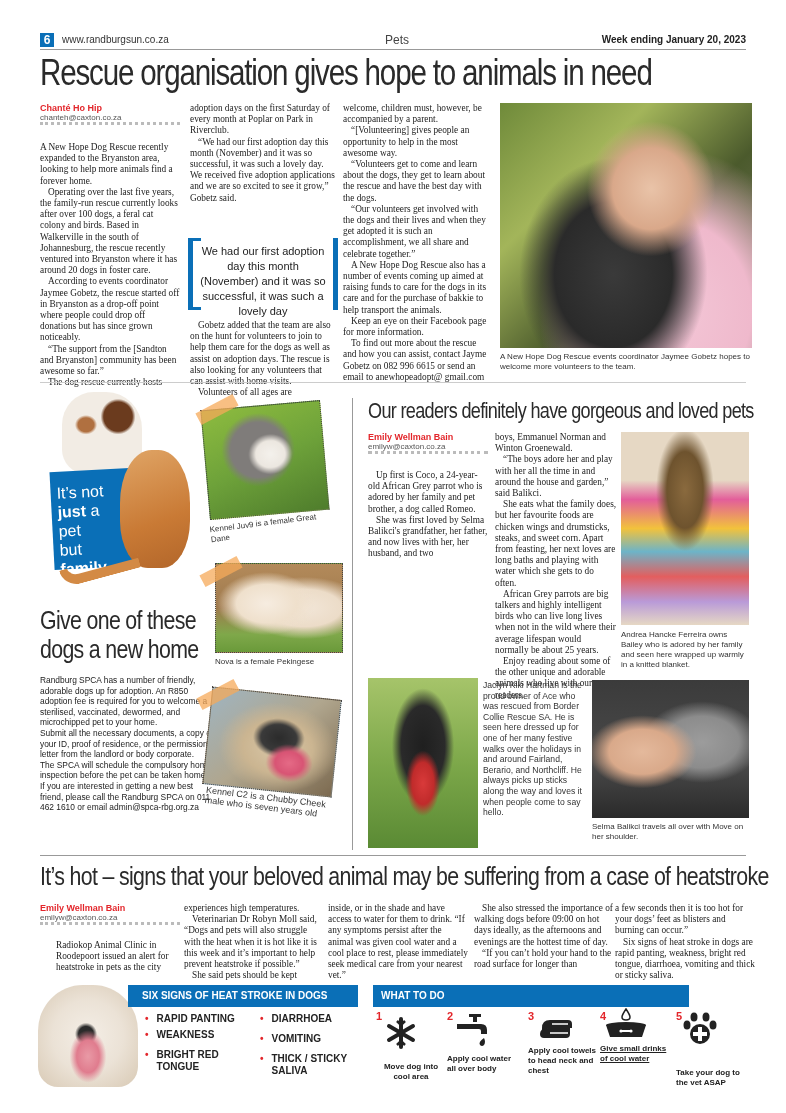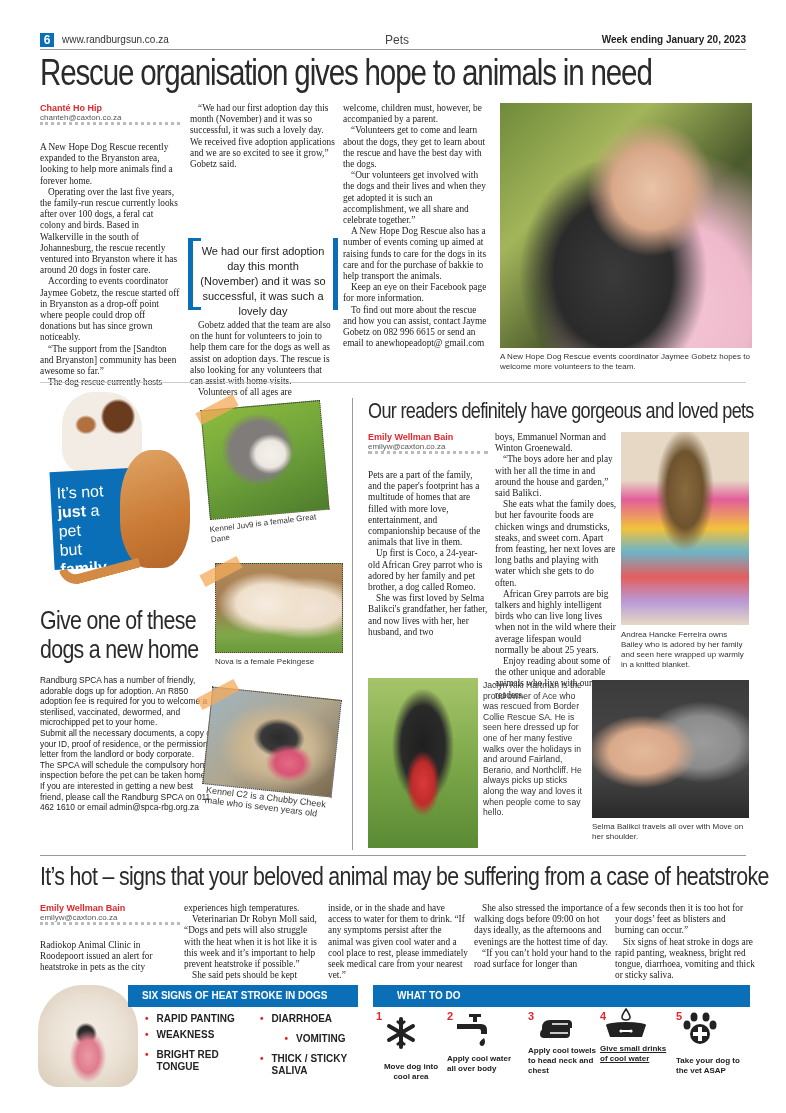--- a/index.html
+++ b/index.html
@@ -37,21 +37,21 @@
 
   .bluebox { left: 52px; top: 470px; width: 80px; height: 98px; background: #0a6fb7; transform: rotate(-3deg); color: #fff; padding: 12px 6px; font: 16px/19px "Liberation Sans", sans-serif; }
   .bluebox b { font-weight: bold; }
 
   .tape { background: rgba(245,170,90,0.75); }
   .polaroid { border: 1px dotted #444; }
 
   .sans-body { font: 8.4px/10.6px "Liberation Sans", sans-serif; color: #222; }
 
   .signs-bar { left: 128px; top: 985px; width: 230px; height: 22px; background: #0a6fb7; color: #fff; font: bold 10px/22px "Liberation Sans", sans-serif; padding-left: 14px; }
-  .todo-bar { left: 373px; top: 985px; width: 377px; height: 22px; background: #0a6fb7; color: #fff; font: bold 10px/22px "Liberation Sans", sans-serif; padding-left: 24px; }
+  .todo-bar { left: 373px; top: 985px; width: 316px; height: 22px; background: #0a6fb7; color: #fff; font: bold 10px/22px "Liberation Sans", sans-serif; padding-left: 8px; }
   .sign { font: bold 10px/12px "Liberation Sans", sans-serif; color: #222; }
   .sign .dot { color: #e3262b; margin-right: 8px; }
   .stepnum { font: bold 11px "Liberation Sans", sans-serif; color: #e3262b; }
   .steplabel { font: bold 8px/10px "Liberation Sans", sans-serif; color: #222; }
   .stepicon { color: #222; }
 </style>
 </head>
 <body>
 
 <div class="abs pagenum">6</div>
@@ -70,34 +70,36 @@
 
 <div class="abs col" style="left:40px; top:142px; width:140px;">
   <p class="first">A New Hope Dog Rescue recently expanded to the Bryanston area, looking to help more animals find a forever home.</p>
   <p>Operating over the last five years, the family-run rescue currently looks after over 100 dogs, a feral cat colony and birds. Based in Walkerville in the south of Johannesburg, the rescue recently ventured into Bryanston where it has around 20 dogs in foster care.</p>
   <p>According to events coordinator Jaymee Gobetz, the rescue started off in Bryanston as a drop-off point where people could drop off donations but has since grown noticeably.</p>
   <p>“The support from the [Sandton and Bryanston] community has been awesome so far.”</p>
   <p>The dog rescue currently hosts</p>
 </div>
 
 <div class="abs col" style="left:190px; top:103px; width:145px;">
+  <p class="first">adoption days on the first Saturday of every month at Poplar on Park in Riverclub.</p>
   <p>“We had our first adoption day this month (November) and it was so successful, it was such a lovely day. We received five adoption applications and we are so excited to see it grow,” Gobetz said.</p>
 </div>
 
 <div class="abs pull">
   <div class="pulltext">We had our first adoption day this month (November) and it was so successful, it was such a lovely day</div>
 </div>
 
 <div class="abs col" style="left:190px; top:320px; width:145px;">
   <p>Gobetz added that the team are also on the hunt for volunteers to join to help them care for the dogs as well as assist on adoption days. The rescue is also looking for any volunteers that can assist with home visits.</p>
   <p>Volunteers of all ages are</p>
 </div>
 
 <div class="abs col" style="left:343px; top:103px; width:148px;">
   <p class="first">welcome, children must, however, be accompanied by a parent.</p>
+  <p>“[Volunteering] gives people an opportunity to help in the most awesome way.</p>
   <p>“Volunteers get to come and learn about the dogs, they get to learn about the rescue and have the best day with the dogs.</p>
   <p>“Our volunteers get involved with the dogs and their lives and when they get adopted it is such an accomplishment, we all share and celebrate together.”</p>
   <p>A New Hope Dog Rescue also has a number of events coming up aimed at raising funds to care for the dogs in its care and for the purchase of bakkie to help transport the animals.</p>
   <p>Keep an eye on their Facebook page for more information.</p>
   <p>To find out more about the rescue and how you can assist, contact Jayme Gobetz on 082 996 6615 or send an email to anewhopeadopt@ gmail.com</p>
 </div>
 
 <div class="abs photo" style="left:500px; top:103px; width:252px; height:245px; background: radial-gradient(ellipse at 60% 35%, #e9c3a8 0%, #d9a88a 18%, transparent 30%), radial-gradient(ellipse at 45% 70%, #3a3a3a 0%, #2a2a2a 30%, transparent 48%), radial-gradient(ellipse at 70% 85%, #f3c6d6 0%, #efb9cc 30%, transparent 55%), linear-gradient(135deg, #6f8a3a 0%, #a3b55a 30%, #4b5a2c 60%, #7a7a6a 100%);"></div>
 <div class="abs caption" style="left:500px; top:352px; width:252px;">A New Hope Dog Rescue events coordinator Jaymee Gobetz hopes to welcome more volunteers to the team.</div>
 
@@ -140,21 +142,20 @@
 
 <div class="abs headline2" style="left:368px; top:398px; font-size:22px;">Our readers definitely have gorgeous and loved pets</div>
 
 <div class="abs" style="left:368px; top:432px; width:120px;">
   <div class="byline">Emily Wellman Bain</div>
   <div class="email">emilyw@caxton.co.za</div>
   <div class="dotline"></div>
 </div>
 
 <div class="abs col" style="left:368px; top:470px; width:120px;">
-  <p class="first">Pets are a part of the family, and the paper's footprint has a multitude of homes that are filled with more love, entertainment, and companionship because of the animals that live in them.</p>
   <p>Up first is Coco, a 24-year-old African Grey parrot who is adored by her family and pet brother, a dog called Romeo.</p>
   <p>She was first loved by Selma Balikci's grandfather, her father, and now lives with her, her husband, and two</p>
 </div>
 
 <div class="abs col" style="left:495px; top:432px; width:122px;">
   <p class="first">boys, Emmanuel Norman and Winton Groenewald.</p>
   <p>“The boys adore her and play with her all the time in and around the house and garden,” said Balikci.</p>
   <p>She eats what the family does, but her favourite foods are chicken wings and drumsticks, steaks, and sweet corn. Apart from feasting, her next loves are long baths and playing with water which she gets to do often.</p>
   <p>African Grey parrots are big talkers and highly intelligent birds who can live long lives when not in the wild where their average lifespan would normally be about 25 years.</p>
   <p>Enjoy reading about some of the other unique and adorable animals who live with our readers.</p>
@@ -172,21 +173,21 @@
 <div class="abs hrule" style="top:855px; left:40px; width:706px; background:#999;"></div>
 
 <div class="abs headline2" style="left:40px; top:861px; font-size:26px;">It’s hot – signs that your beloved animal may be suffering from a case of heatstroke</div>
 
 <div class="abs" style="left:40px; top:903px; width:140px;">
   <div class="byline">Emily Wellman Bain</div>
   <div class="email">emilyw@caxton.co.za</div>
   <div class="dotline"></div>
 </div>
 
-<div class="abs col" style="left:40px; top:940px; width:140px;">
+<div class="abs col" style="left:56px; top:940px; width:140px;">
   <p class="first">Radiokop Animal Clinic in Roodepoort issued an alert for heatstroke in pets as the city</p>
 </div>
 <div class="abs col" style="left:184px; top:903px; width:140px;">
   <p class="first">experiences high temperatures.</p>
   <p>Veterinarian Dr Robyn Moll said, “Dogs and pets will also struggle with the heat when it is hot like it is this week and it’s important to help prevent heatstroke if possible.”</p>
   <p>She said pets should be kept</p>
 </div>
 <div class="abs col" style="left:328px; top:903px; width:140px;">
   <p class="first">inside, or in the shade and have access to water for them to drink. “If any symptoms persist after the animal was given cool water and a cool place to rest, please immediately seek medical care from your nearest vet.”</p>
 </div>
@@ -205,21 +206,21 @@
 <div class="abs" style="left:145px; top:1013px; width:110px;">
   <div class="sign" style="margin-bottom:4px;"><span class="dot">•</span><span>RAPID PANTING</span></div>
   <div class="sign" style="margin-bottom:8px;"><span class="dot">•</span><span>WEAKNESS</span></div>
   <div class="sign" style="display:flex;">
       <span class="dot">•</span>
       <span style="width:80px;">BRIGHT RED TONGUE</span>
     </div>
 </div>
 <div class="abs" style="left:260px; top:1013px; width:110px;">
   <div class="sign" style="margin-bottom:8px;"><span class="dot">•</span><span>DIARRHOEA</span></div>
-  <div class="sign" style="margin-bottom:8px;text-align:center;"><span class="dot">•</span><span>VOMITING</span></div>
+  <div class="sign" style="margin-bottom:8px;"><span class="dot">•</span><span>VOMITING</span></div>
   <div class="sign" style="display:flex;">
       <span class="dot">•</span>
       <span style="width:90px;">THICK / STICKY SALIVA</span>
     </div>
 </div>
 
 <div class="abs todo-bar">WHAT TO DO</div>
 
 <div class="abs" style="left:376px; top:1010px; width:70px;">
   <div class="stepnum">1</div>
@@ -276,14 +277,14 @@
   <div class="stepnum">5</div>
   <svg width="36" height="34" viewBox="0 0 36 34" style="margin:-10px 0 0 6px;">
     <ellipse cx="5" cy="13" rx="3.5" ry="4.5" fill="#222"></ellipse>
     <ellipse cx="12" cy="5" rx="3.5" ry="4.5" fill="#222"></ellipse>
     <ellipse cx="24" cy="5" rx="3.5" ry="4.5" fill="#222"></ellipse>
     <ellipse cx="31" cy="13" rx="3.5" ry="4.5" fill="#222"></ellipse>
     <circle cx="18" cy="22" r="10" fill="#222"></circle>
     <rect x="16" y="15" width="4" height="14" fill="#fff"></rect>
     <rect x="11" y="20" width="14" height="4" fill="#fff"></rect>
   </svg>
-  <div class="steplabel" style="margin-top:6px;">Take your dog to the vet ASAP</div>
+  <div class="steplabel" style="margin-top:18px;">Take your dog to the vet ASAP</div>
 </div>
 
 </body></html>

